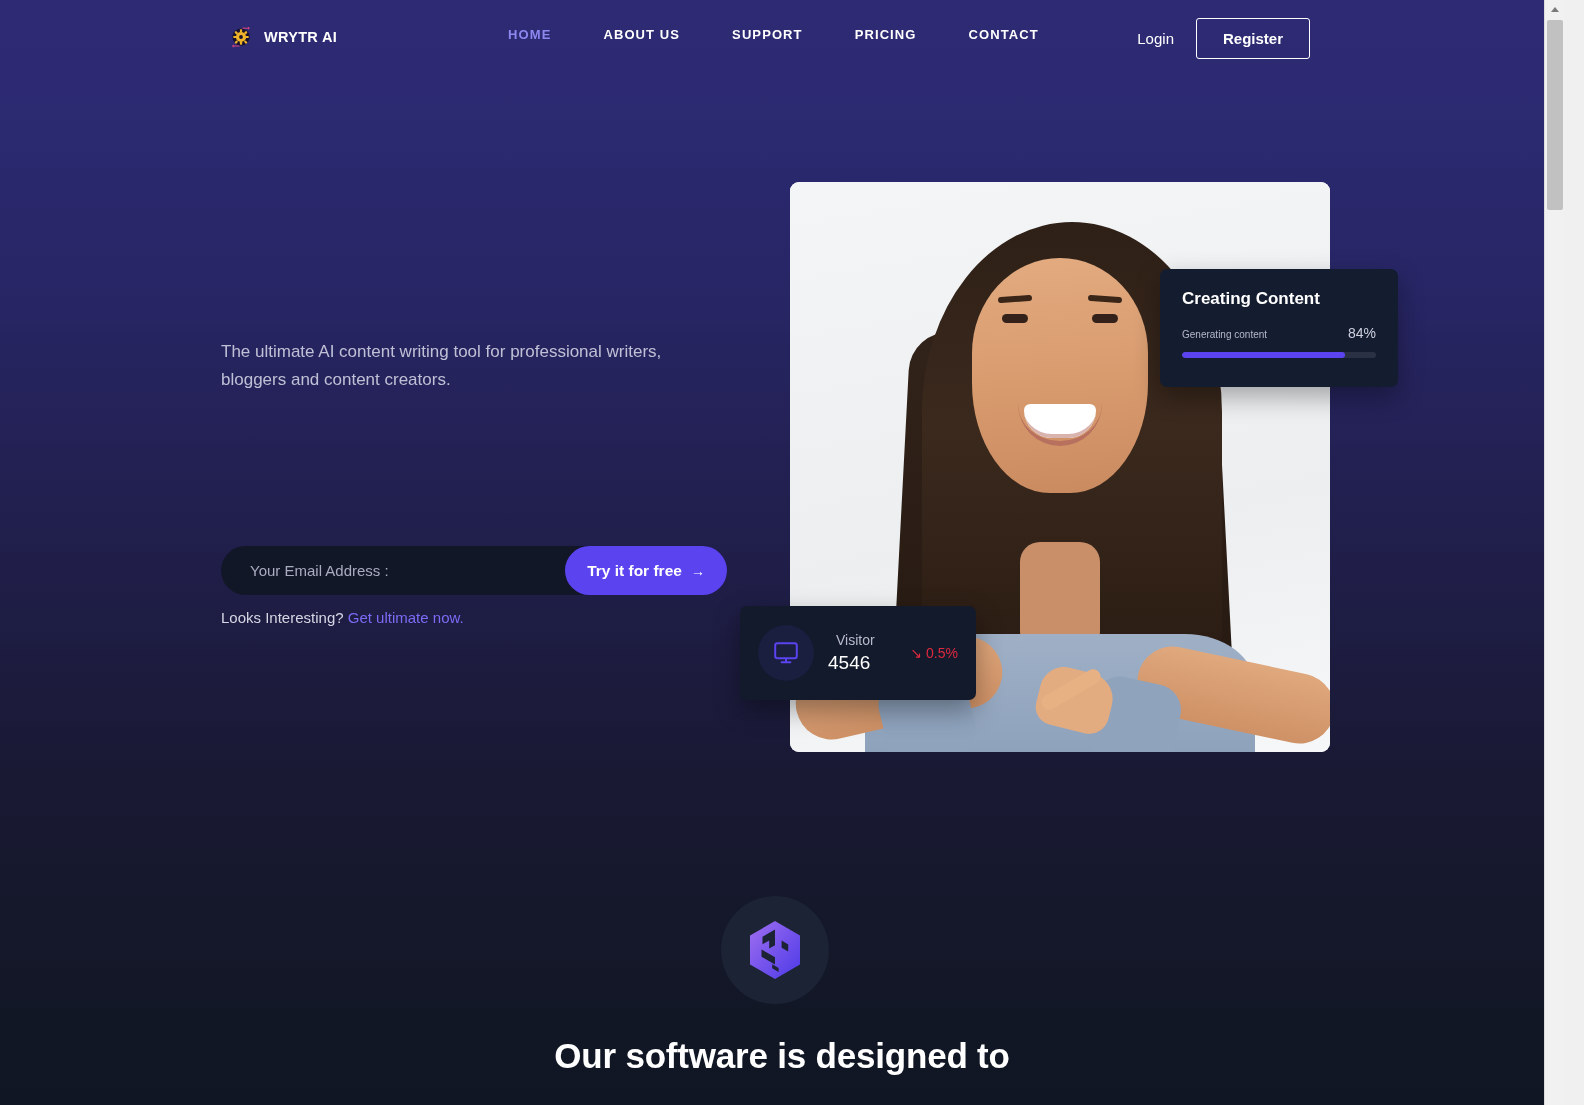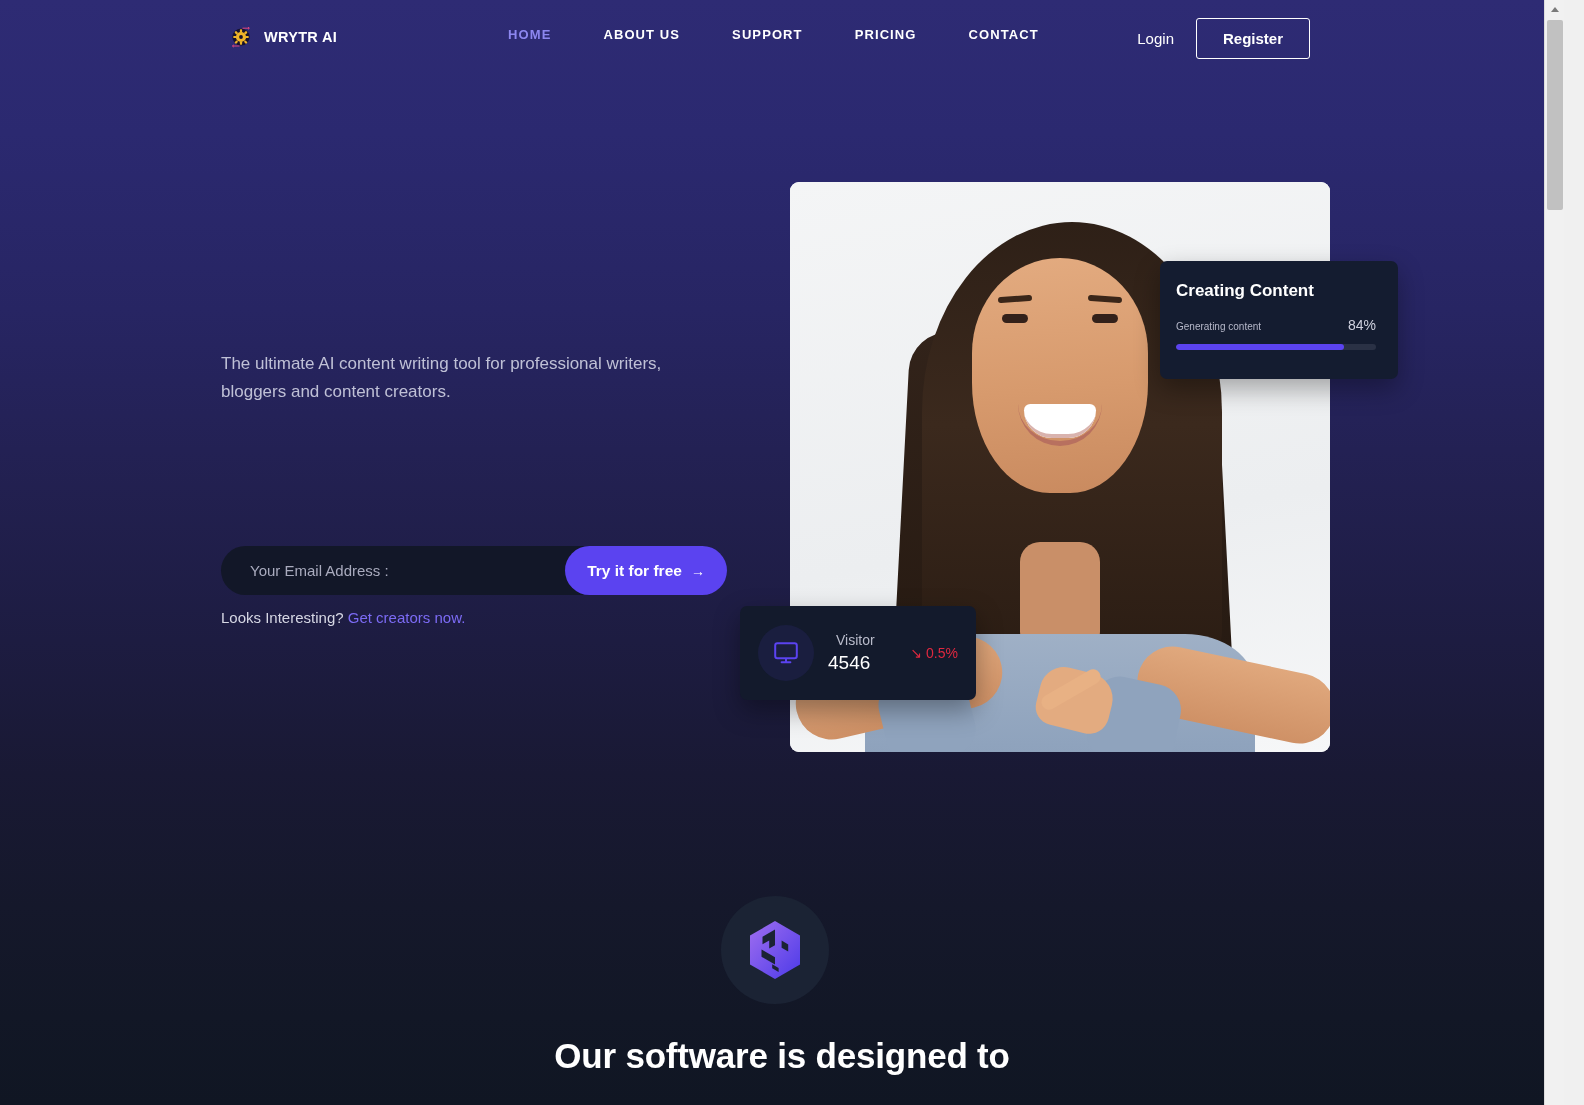--- a/index.html
+++ b/index.html
@@ -115,21 +115,21 @@
     z-index:1;
   }
   .hl-mark::before {
     content:""; position:absolute;
     left:0; right:0; top:-10px; bottom:-12px;
     background:#5b43f0;
     transform:skewX(-2.2deg) rotate(-0.8deg);
     z-index:-1;
   }
   p.subhead {
-    margin-top:50px;
+    margin-top:38px;
     font-size:17px; line-height:28px;
     color:#bfc0d6; width:490px;
   }
 
   .email-form {
     position:absolute; left:221px; top:546px;
     width:506px; height:49px;
     background:#121728;
     border-radius:26px;
     display:flex; align-items:center;
@@ -288,25 +288,25 @@
   }
   .ph-sleeve-r {
     position:absolute; left:300px; top:498px;
     width:88px; height:84px;
     background:#8fa3bd; border-radius:26px;
     transform:rotate(12deg);
   }
 
   
   .card-creating {
-    position:absolute; left:1160px; top:261px;
+    position:absolute; left:1160px; top:269px;
     width:238px; height:118px;
     background:#141c30;
     border-radius:7px;
-    padding:20px 22px 0 16px;
+    padding:20px 22px 0 22px;
     box-shadow:0 10px 26px rgba(0,0,0,.32);
     z-index:12;
   }
   .cc-title {
     font-size:17px; font-weight:700; color:#ffffff;
     margin-bottom:16px;
   }
   .cc-row {
     display:flex; align-items:baseline; justify-content:space-between;
     margin-bottom:11px;
@@ -415,21 +415,21 @@
   <div class="email-form">
     <input class="email-input" type="text" placeholder="Your Email Address :" style="">
     <button class="cta-btn">
       <span>Try it for free</span>
       <span class="cta-arrow">→</span>
     </button>
   </div>
 
   <div class="interest-line">
     <span>Looks Interesting?</span>
-    <a href="#">Get creators now.</a>
+    <a href="#">Get ultimate now.</a>
   </div>
 
   <div class="hero-visual">
     <div class="photo-card">
       <div class="ph-bg"></div>
       <div class="ph-hair-l"></div>
       <div class="ph-hair-r"></div>
       <div class="ph-hair"></div>
       <div class="ph-neck"></div>
       <div class="ph-shirt"></div>

